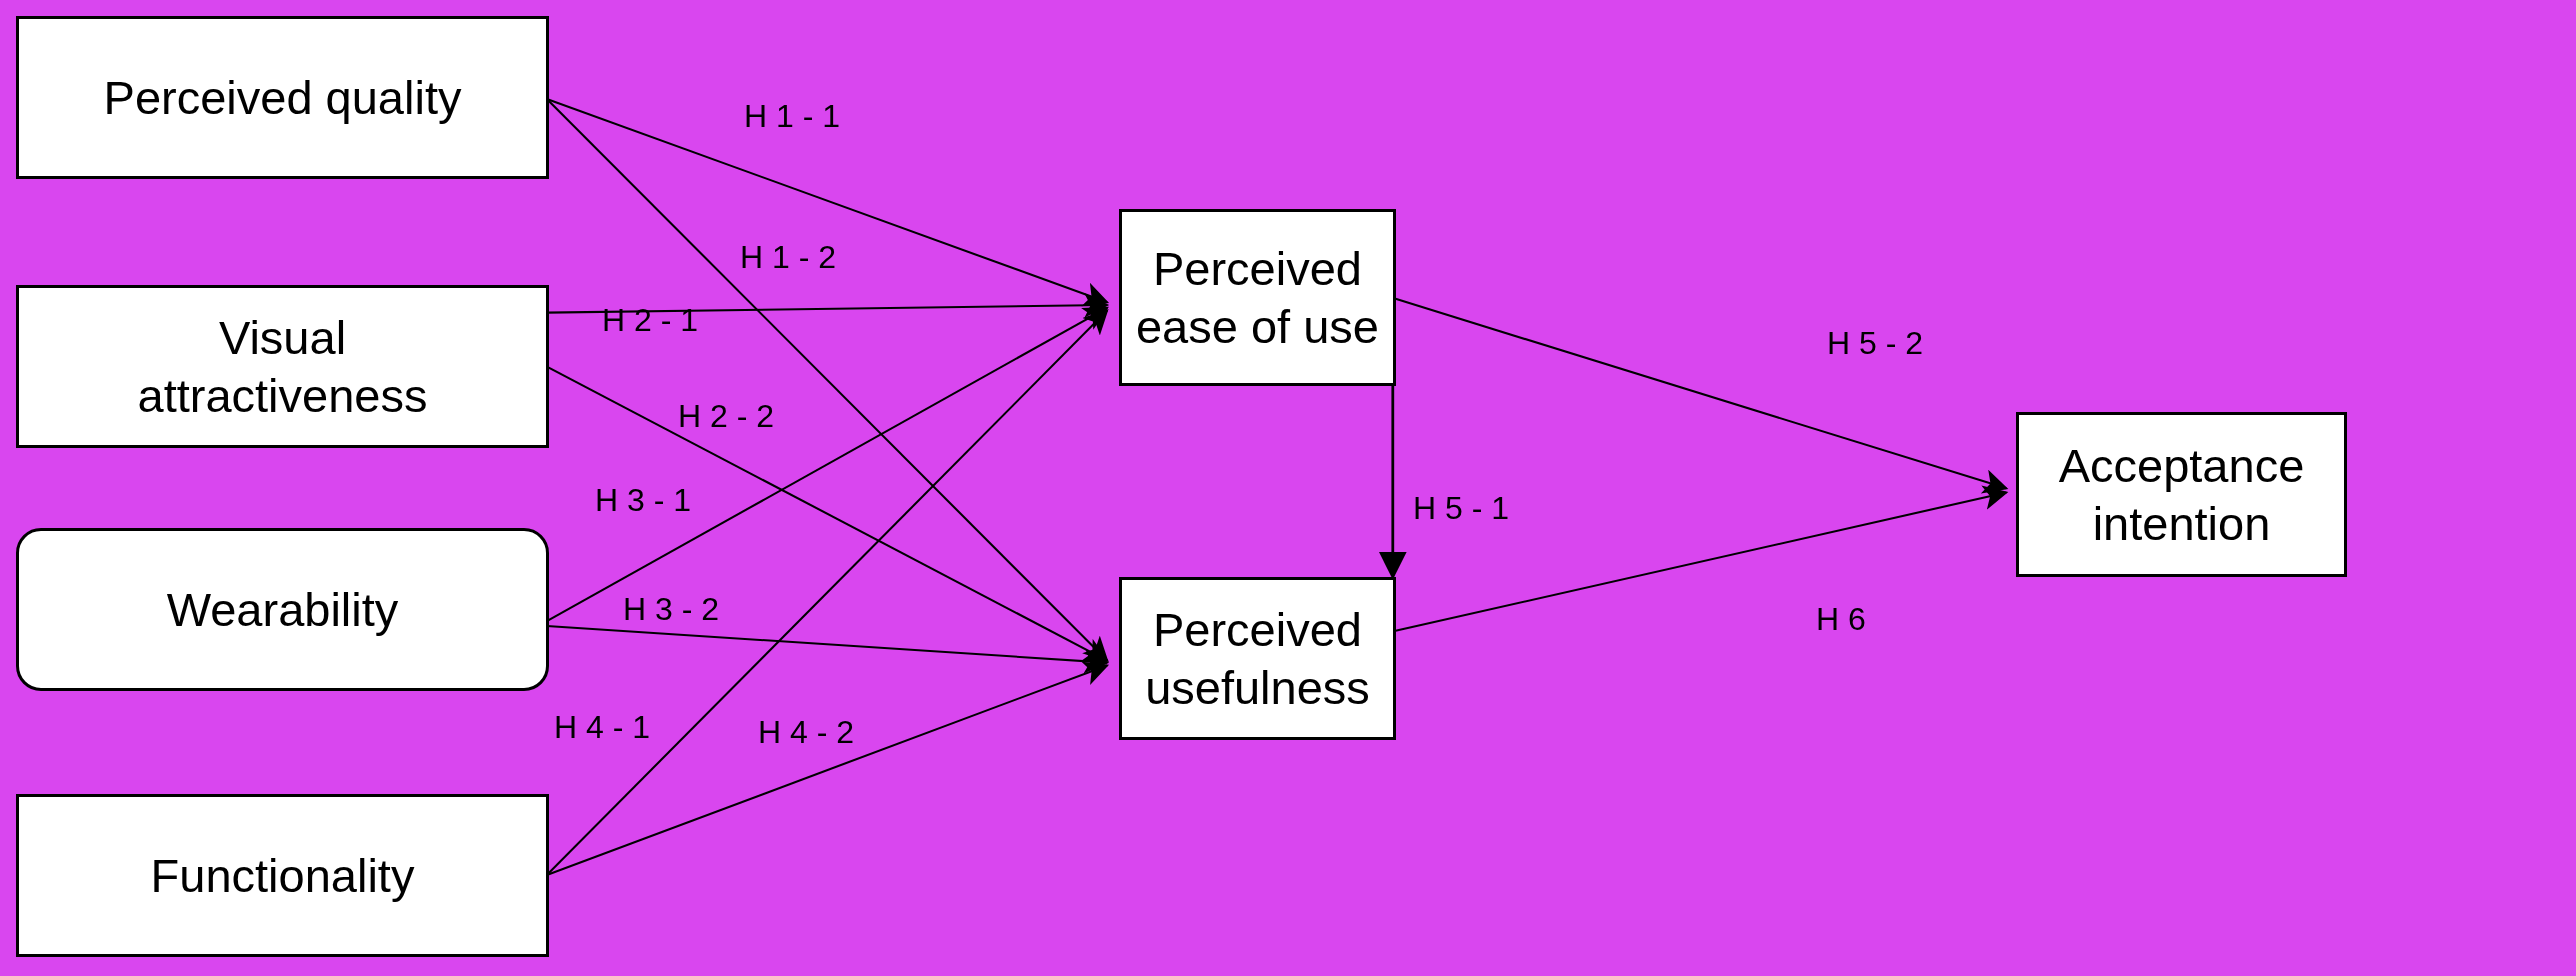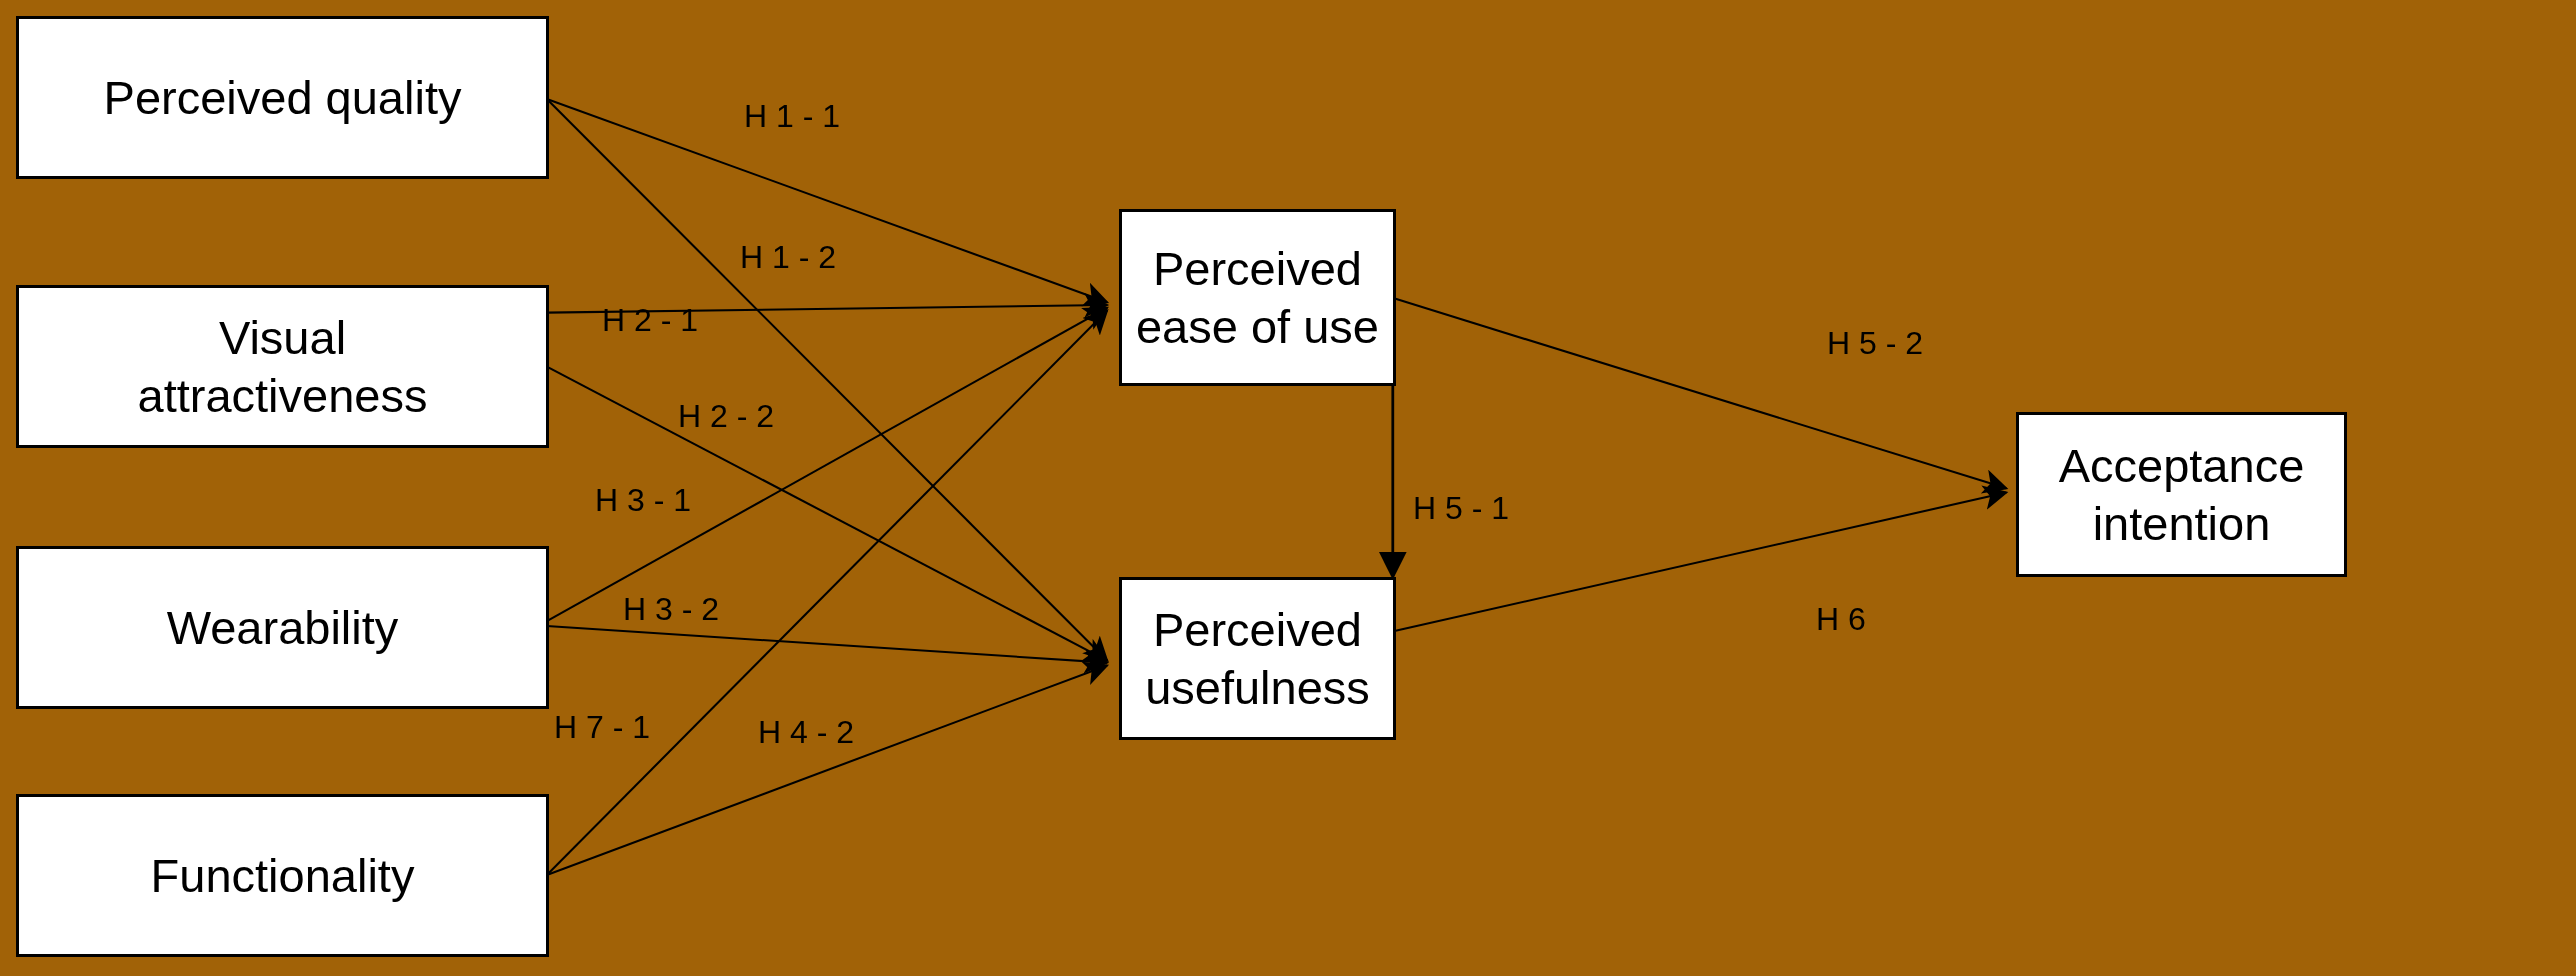--- a/index.html
+++ b/index.html
@@ -8,21 +8,21 @@
     padding: 0;
     background: #ffffff;
   }
   body {
     font-family: "Liberation Sans", sans-serif;
   }
   #diagram-root {
     position: relative;
     width: 2576px;
     height: 976px;
-    background: #a16207;
+    background: #d946ef;
     overflow: hidden;
   }
   #diagram-svg {
     position: absolute;
     left: 0;
     top: 0;
     width: 2576px;
     height: 976px;
   }
   .node-box {
@@ -76,35 +76,35 @@
         <line x1="790" y1="1265" x2="1600" y2="962" stroke="#000000" stroke-width="3" marker-end="url(#arrowFilled)"></line>
         <line x1="2013" y1="558" x2="2013" y2="830" stroke="#000000" stroke-width="4" marker-end="url(#arrowDown)"></line>
         <line x1="2017" y1="432" x2="2900" y2="706" stroke="#000000" stroke-width="3" marker-end="url(#arrowFilled)"></line>
         <line x1="2017" y1="912" x2="2900" y2="712" stroke="#000000" stroke-width="3" marker-end="url(#arrowFilled)"></line>
       </g>
   </svg>
 
   <div class="node-box" style="left: 16px; top: 16px; width: 533px; height: 163px;">Perceived quality</div>
   <div class="node-box" style="left: 16px; top: 285px; width: 533px; height: 163px;">Visual
 attractiveness</div>
-  <div class="node-box" style="left: 16px; top: 546px; width: 533px; height: 163px;">Wearability</div>
+  <div class="node-box" style="left: 16px; top: 528px; width: 533px; height: 163px; border-radius: 25px;">Wearability</div>
   <div class="node-box" style="left: 16px; top: 794px; width: 533px; height: 163px;">Functionality</div>
   <div class="node-box" style="left: 1119px; top: 209px; width: 277px; height: 177px;">Perceived
 ease of use</div>
   <div class="node-box" style="left: 1119px; top: 577px; width: 277px; height: 163px;">Perceived
 usefulness</div>
   <div class="node-box" style="left: 2016px; top: 412px; width: 331px; height: 165px;">Acceptance
 intention</div>
 
   <div class="edge-label" style="left: 744px; top: 100px; text-align: center;">H 1 - 1</div>
   <div class="edge-label" style="left: 740px; top: 241px;">H 1 - 2</div>
   <div class="edge-label" style="left: 602px; top: 304px;">H 2 - 1</div>
   <div class="edge-label" style="left: 678px; top: 400px;">H 2 - 2</div>
   <div class="edge-label" style="left: 595px; top: 484px;">H 3 - 1</div>
   <div class="edge-label" style="left: 623px; top: 593px;">H 3 - 2</div>
-  <div class="edge-label" style="left: 554px; top: 711px;">H 7 - 1</div>
+  <div class="edge-label" style="left: 554px; top: 711px;">H 4 - 1</div>
   <div class="edge-label" style="left: 758px; top: 716px;">H 4 - 2</div>
   <div class="edge-label" style="left: 1413px; top: 464px; margin-top: 28px;">H 5 - 1</div>
   <div class="edge-label" style="left: 1827px; top: 327px;">H 5 - 2</div>
   <div class="edge-label" style="left: 1816px; top: 603px;">H 6</div>
 
 </div>
 
 
 </body></html>

